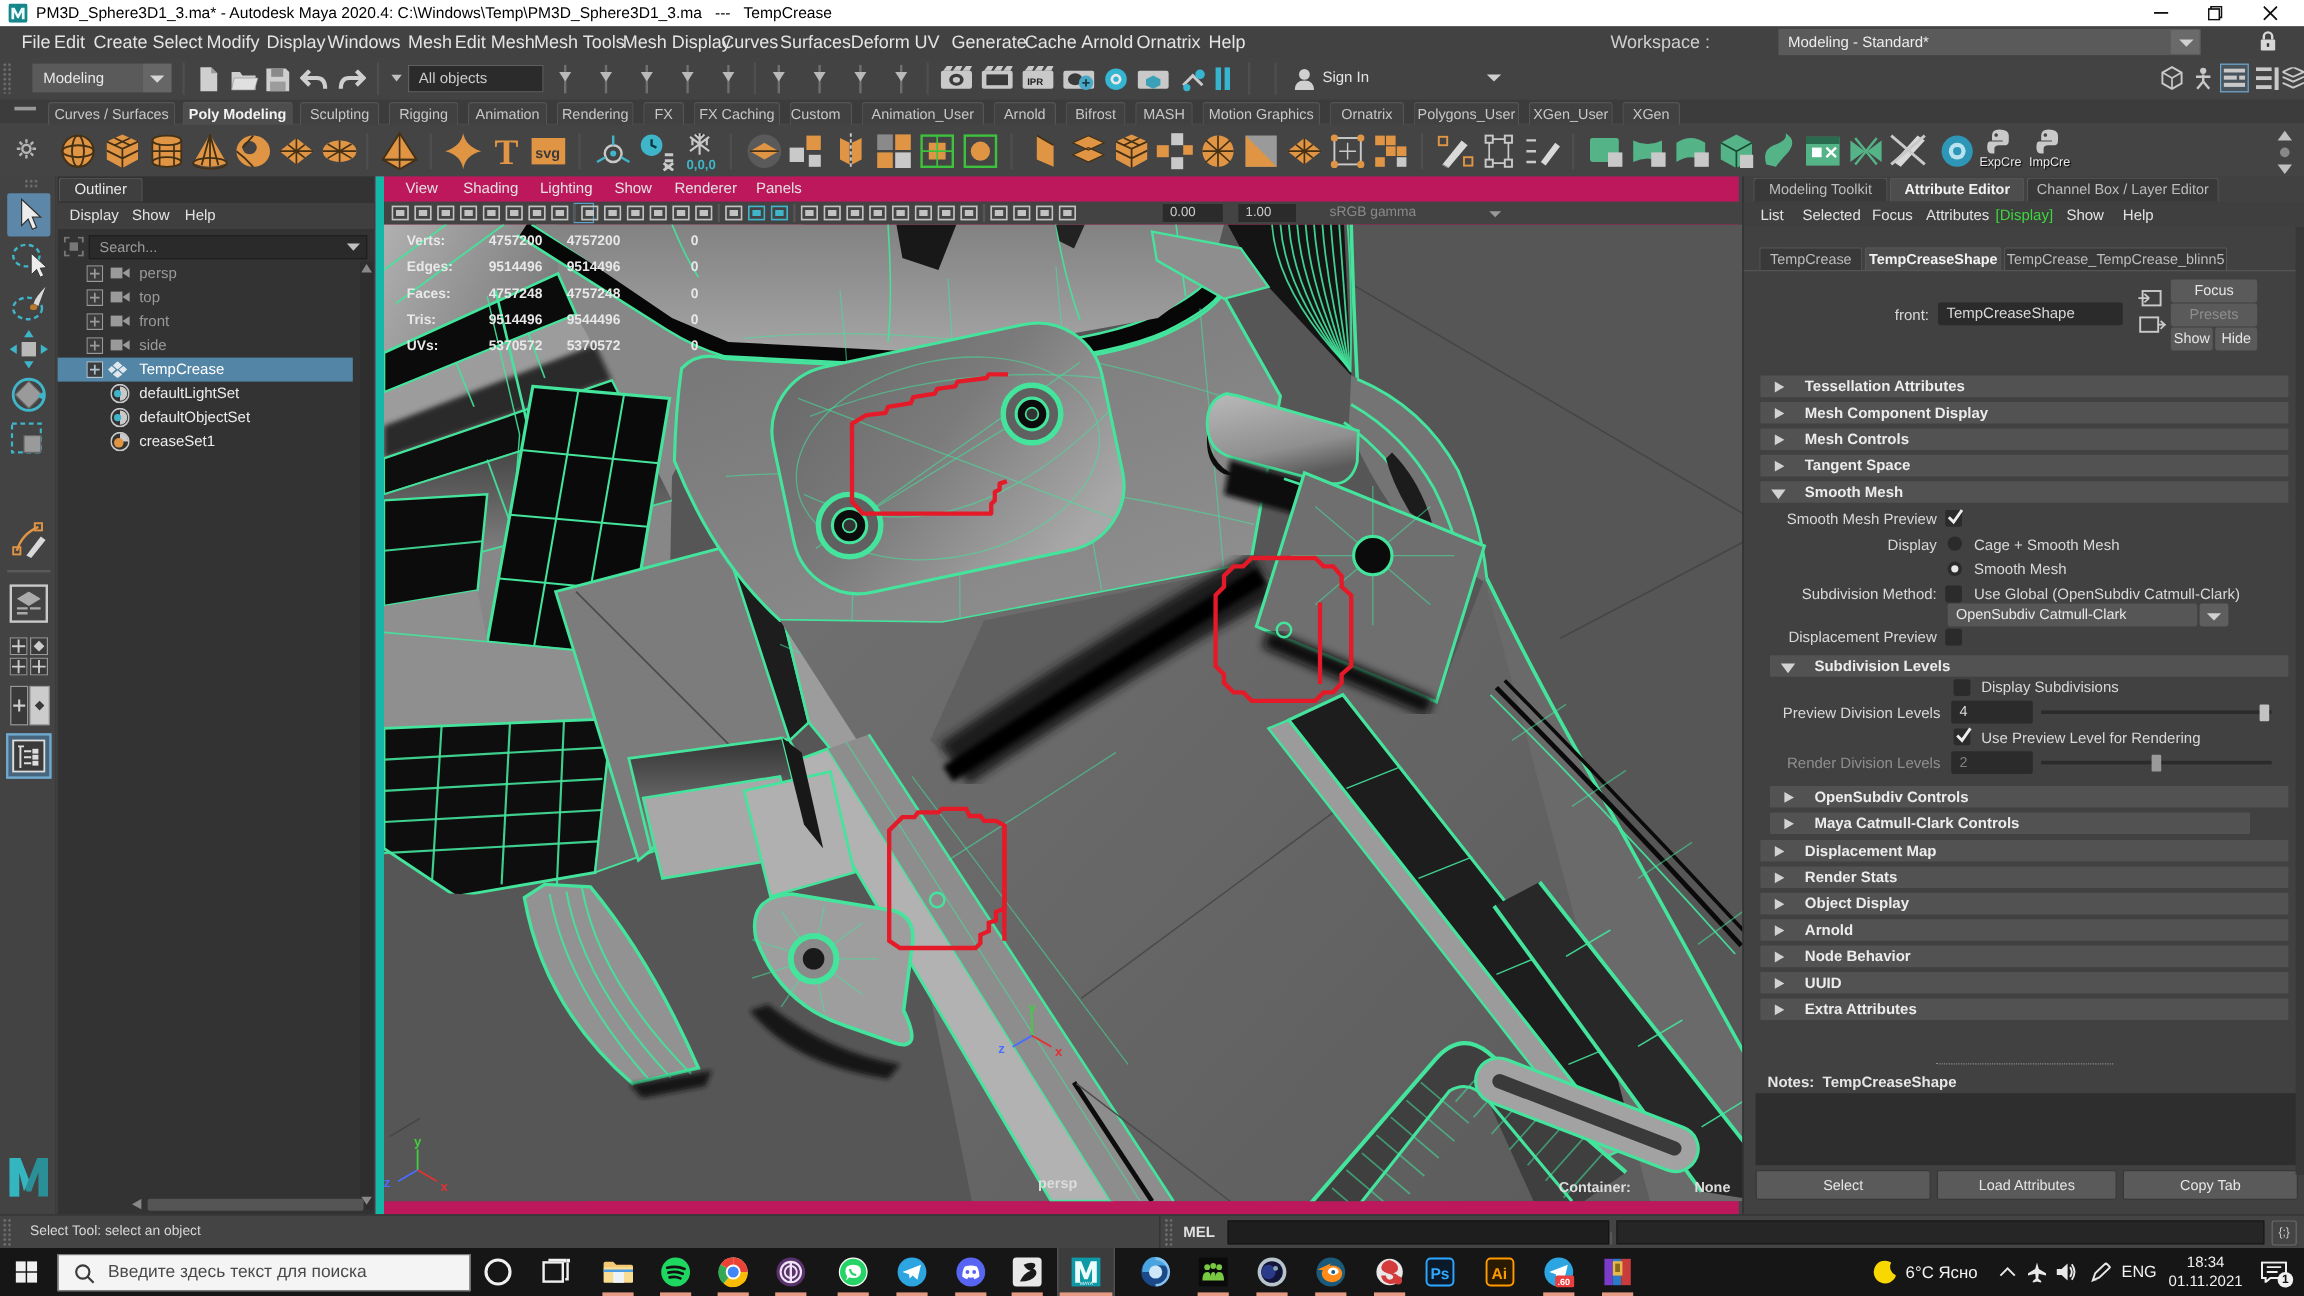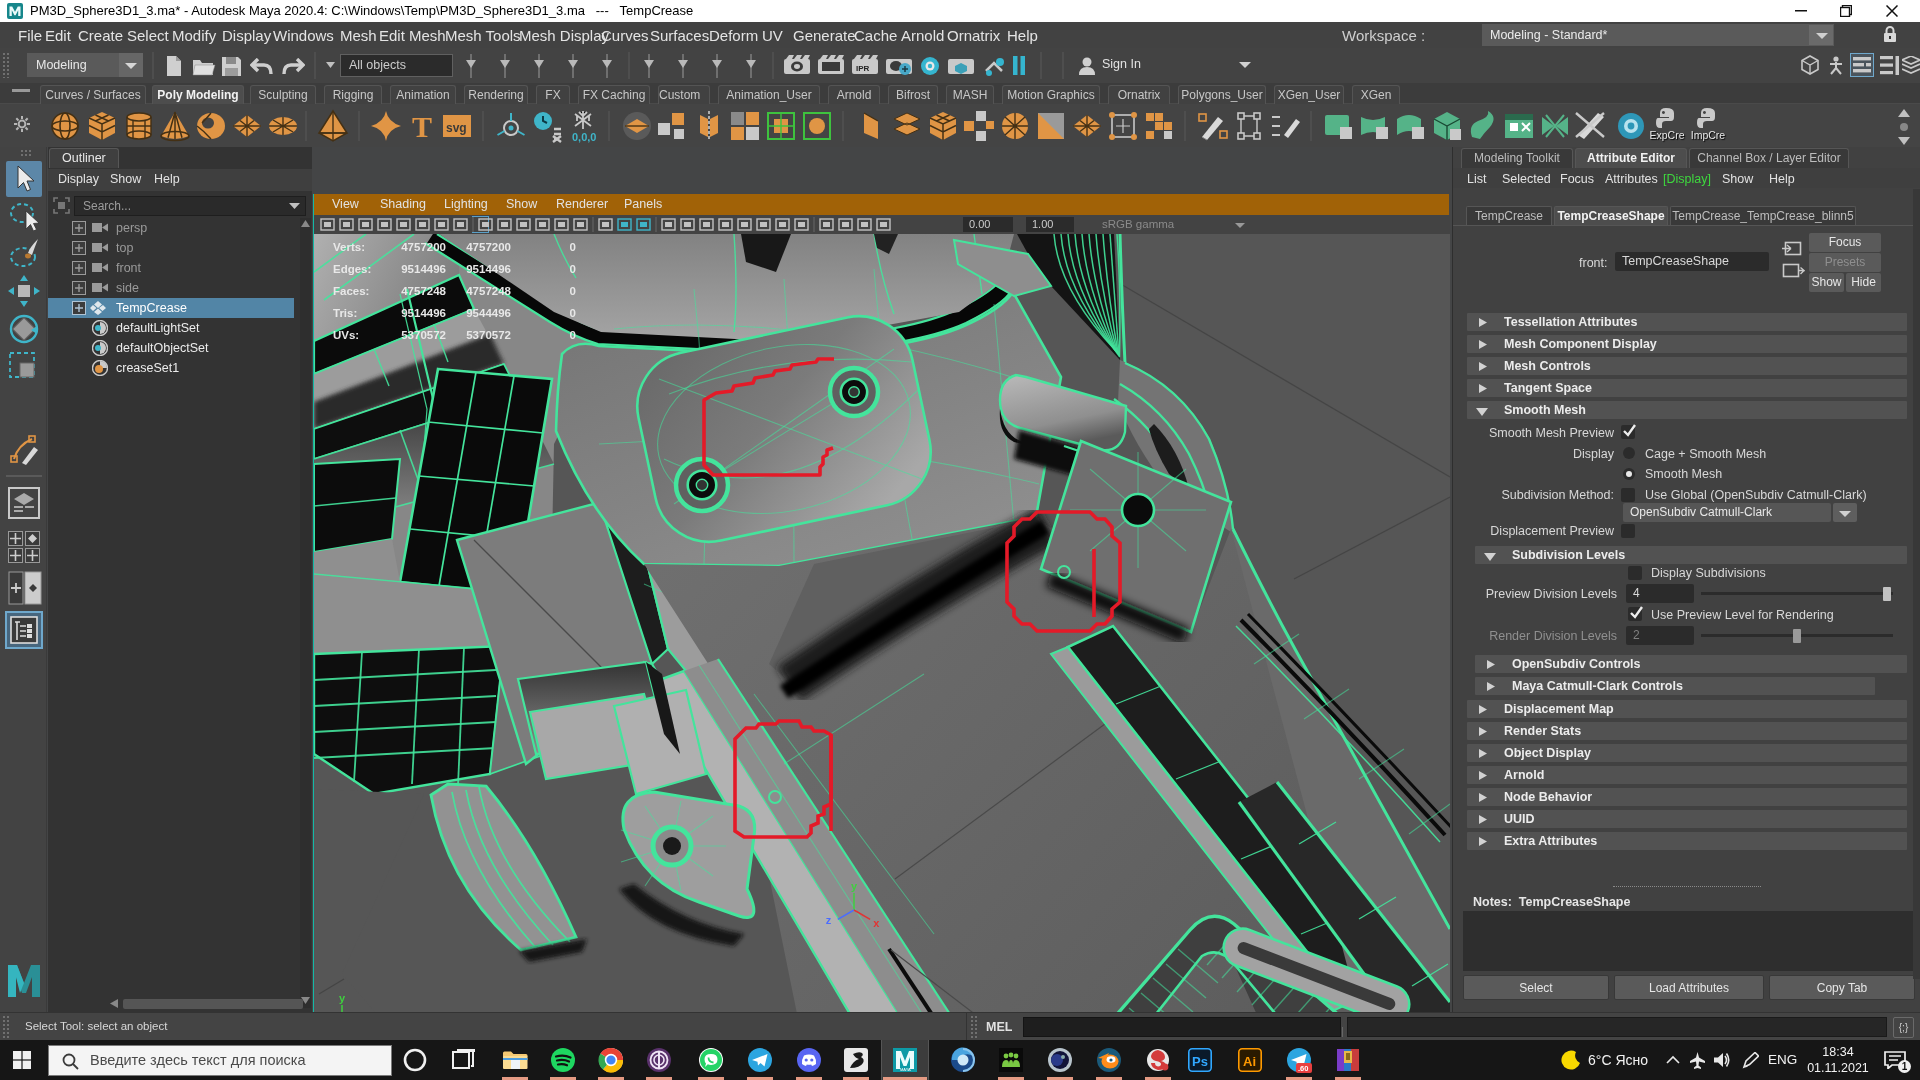--- a/index.html
+++ b/index.html
@@ -18,21 +18,21 @@
 #shelftabs { position:absolute; left:0; top:0; width:1920px; height:21px; background:#3c3c3c; border-bottom:1px solid #4a4a4a;}
 .stab { position:absolute; top:2px; height:19px; background:#414141; border:1px solid #545454; border-bottom:none; color:#c7c7c7; font-size:12px; line-height:18px; border-radius:3px 3px 0 0; }
 .stab.sel { background:#4d4d4d; color:#f2f2f2; font-weight:bold; }
 #toolbox { position:absolute; left:0; top:147px; width:47px; height:865px; background:#434343; border-right:1px solid #3a3a3a; }
 #outliner { position:absolute; left:48px; top:147px; width:264px; height:865px; background:#333333; }
 #outliner .toptab { position:absolute; left:1px; top:1px; height:20px; padding:0 12px; background:#3f3f3f; border:1px solid #575757; border-bottom:none; color:#e8e8e8; font-size:12.5px; line-height:19px; border-radius:3px 3px 0 0;}
 #outliner .menus { position:absolute; left:0px; top:22px; width:100%; height:22px; background:#3f3f3f; }
 #outliner .menus span { position:absolute; top:3px; font-size:12.5px; color:#e2e2e2; }
 .orow { position:absolute; left:0; width:248px; height:20px; font-size:12.5px; line-height:20px; color:#ececec; }
 .orow.dim { color:#9a9a9a; }
-#viewport { position:absolute; left:313px; top:147px; width:1136px; height:865px; background:#a16207; border-left:1px solid #14b8a6;margin-top:47px;}
+#viewport { position:absolute; left:313px; top:147px; width:1136px; height:865px; background:#be185d; border-left:7px solid #14b8a6;}
 #vpmenus span { position:absolute; top:3px; font-size:12.5px; color:#e2e2e2; }
 #attred { position:absolute; left:1452px; top:147px; width:468px; height:865px; background:#414141; border-left:1px solid #2e2e2e;}
 .ntab { position:absolute; height:19px; background:#393939; border:1px solid #565656; border-bottom:none; color:#bdbdbd; font-size:12px; line-height:18px; border-radius:2px 2px 0 0; }
 .ntab.sel { background:#4d4d4d; color:#f2f2f2; font-weight:bold; }
 .sect { position:absolute; left:16px; width:442px; height:18px; background:#525252; color:#ececec; font-size:12.5px; font-weight:bold; line-height:18px; border-radius:1px; }
 .aelbl { position:absolute; font-size:12.5px; color:#d8d8d8; white-space:nowrap; }
 .aelbl.dim { color:#8f8f8f; }
 .cb { position:absolute; width:14px; height:14px; background:#2b2b2b; border-radius:2px; }
 .radio { position:absolute; width:12px; height:12px; border-radius:50%; background:#2b2b2b; }
 .aebtn { position:absolute; background:#5a5a5a; color:#e6e6e6; font-size:12px; text-align:center; border-radius:2px; }

